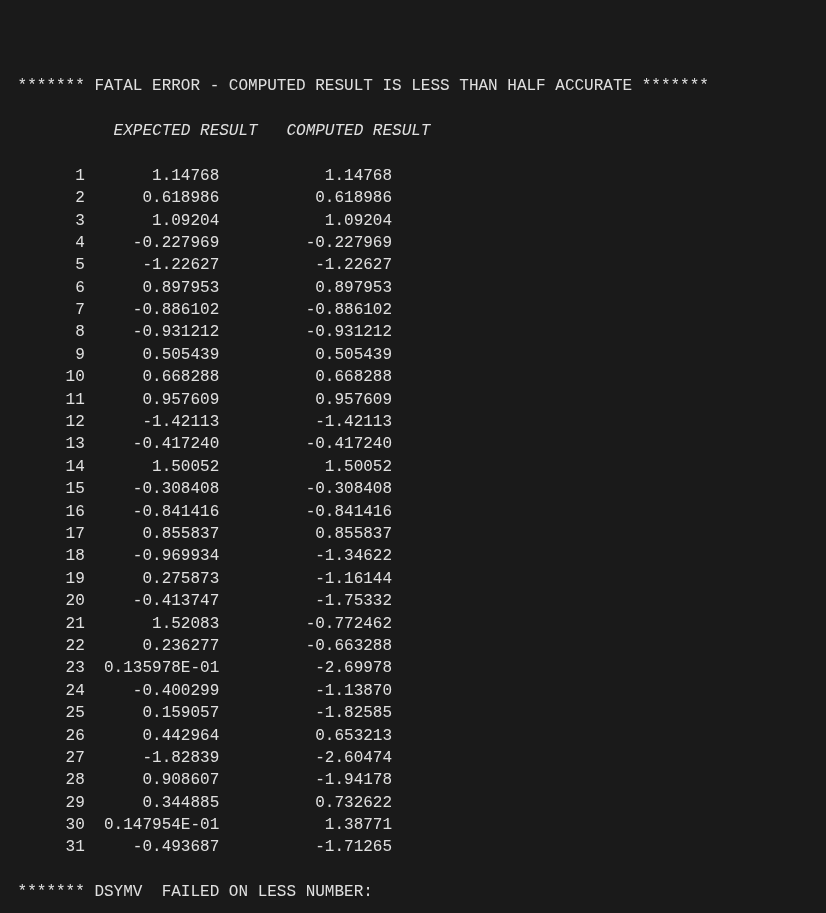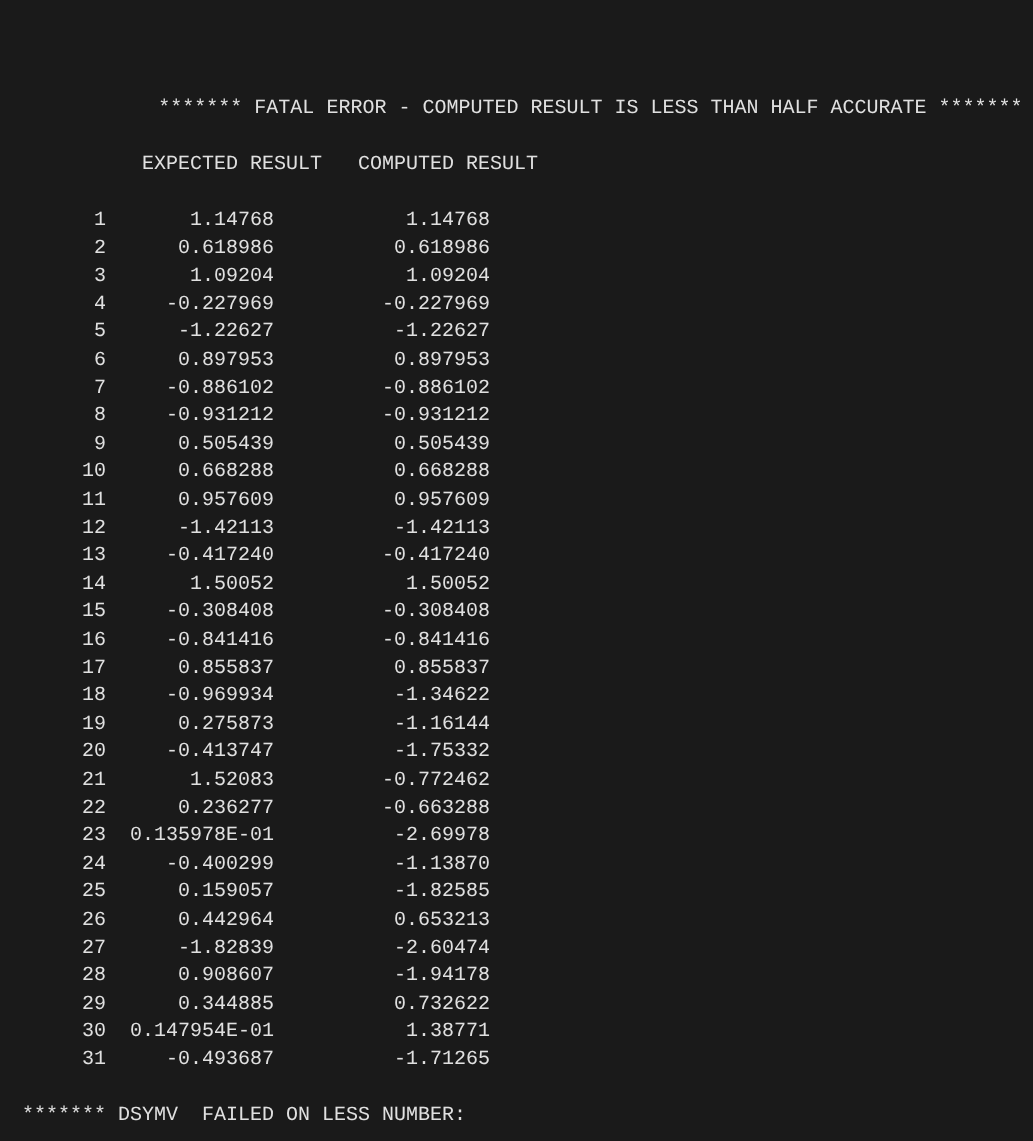--- a/index.html
+++ b/index.html
@@ -11,24 +11,24 @@
       padding: 8px;
       line-height: 1.4;
       white-space: pre;
       width: 826px;
       height: 913px;
       box-sizing: border-box;
       overflow: hidden;
     }
     .header-line {
       display: block;
-      text-align: right;
     }
     .col-header {
       display: block;
+      font-style: italic;
     }
     .data-row {
       display: block;
     }
     .footer-line {
       display: block;
     }
   </style>
 </head>
 <body>

